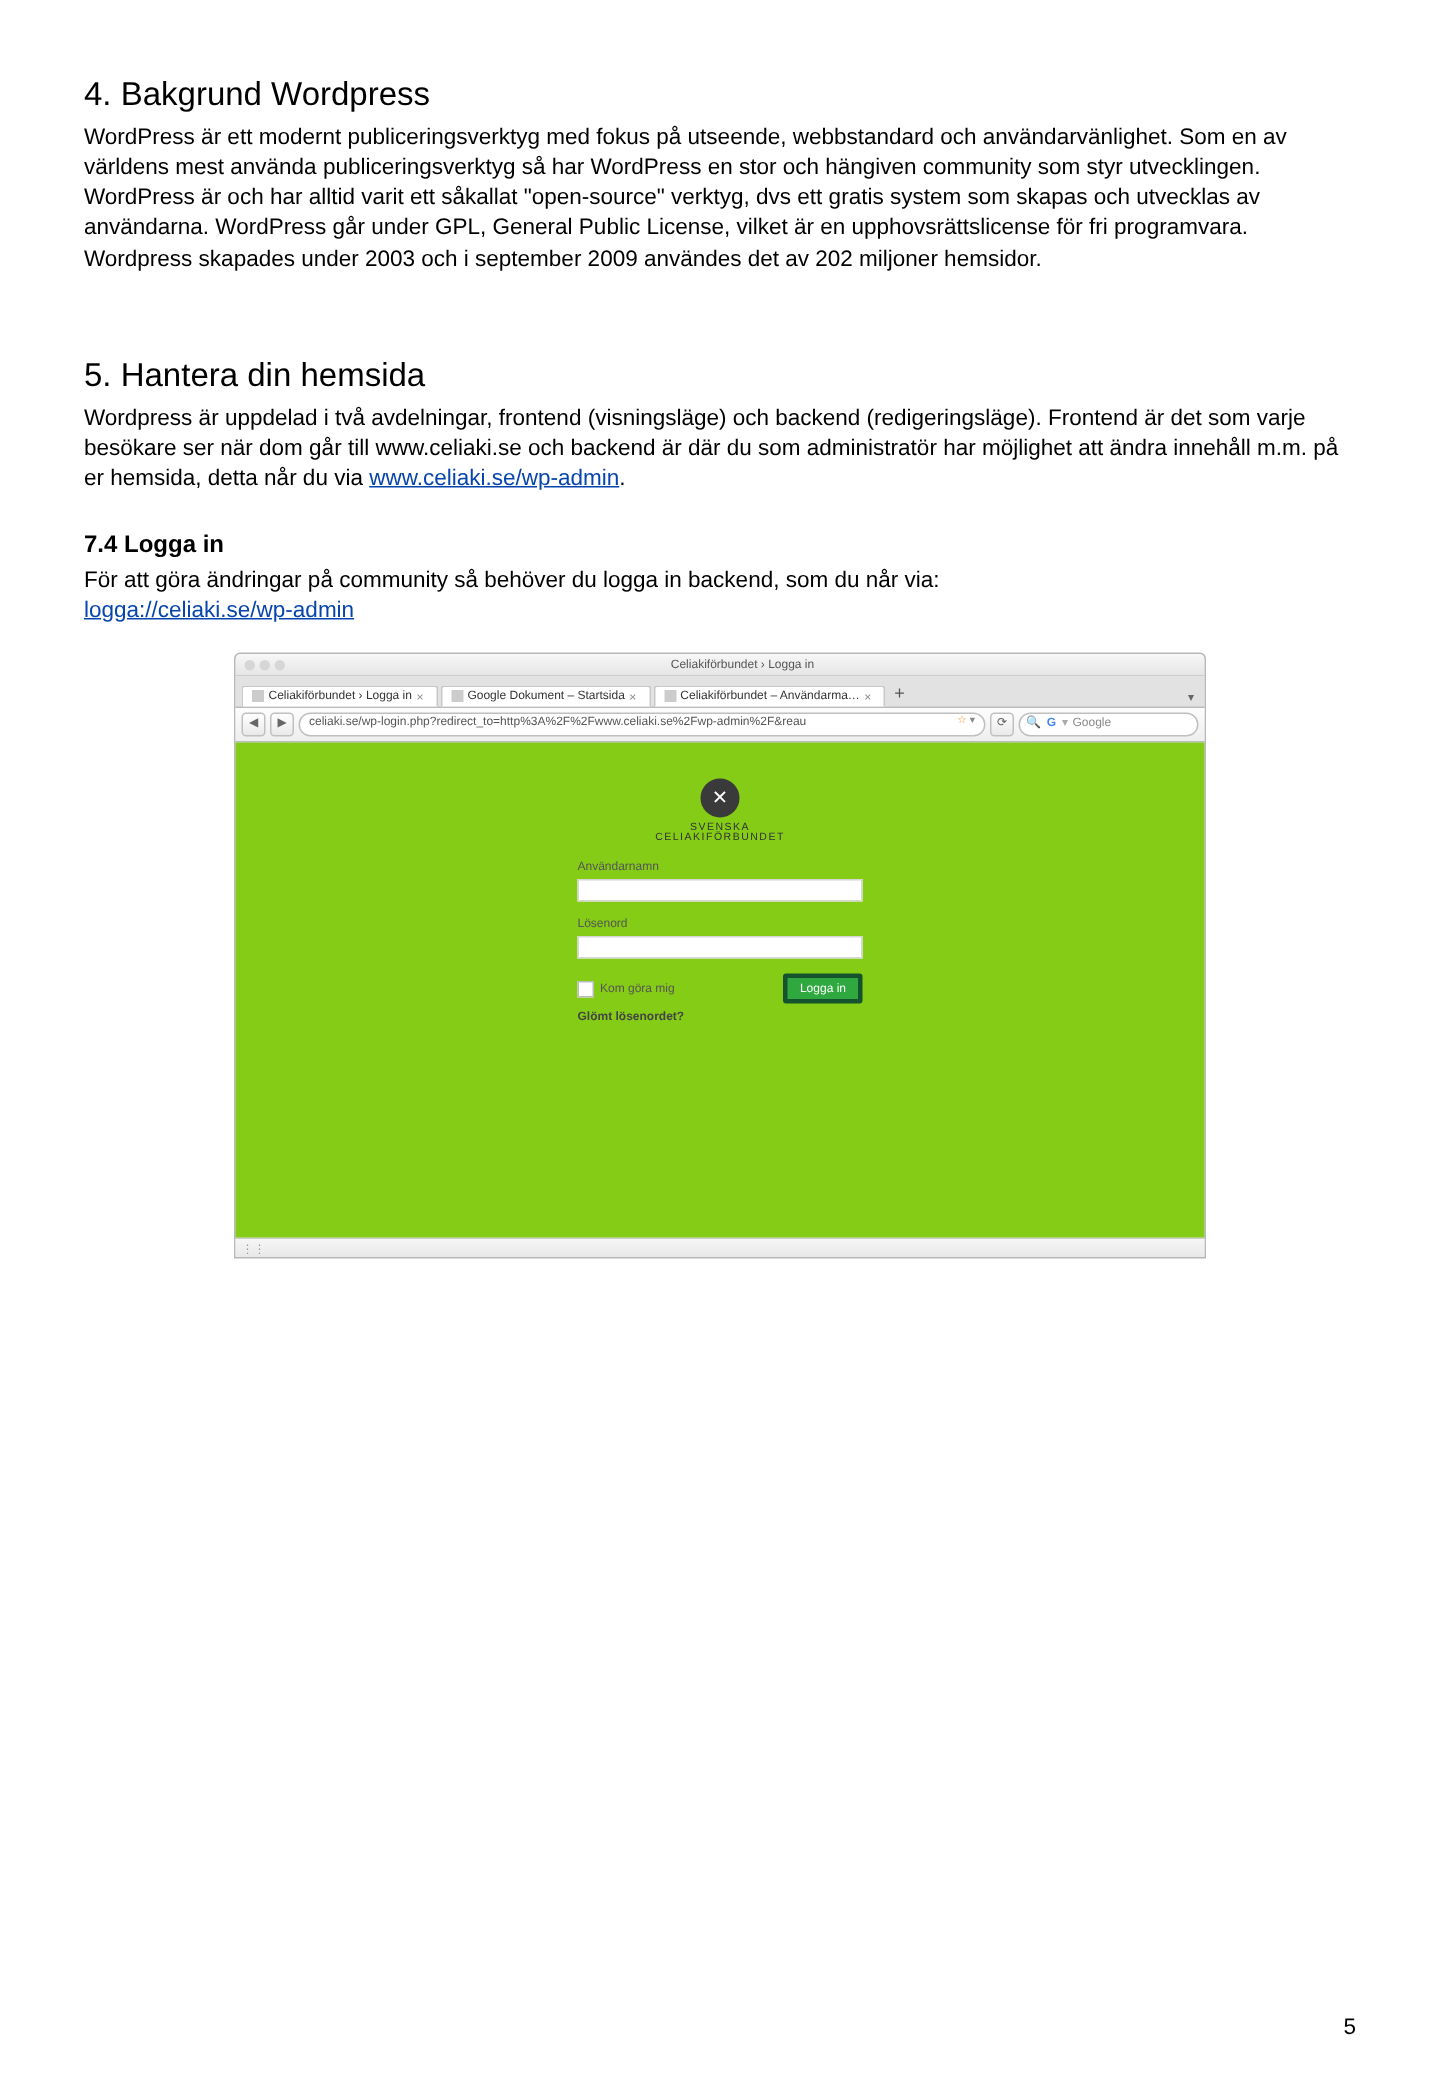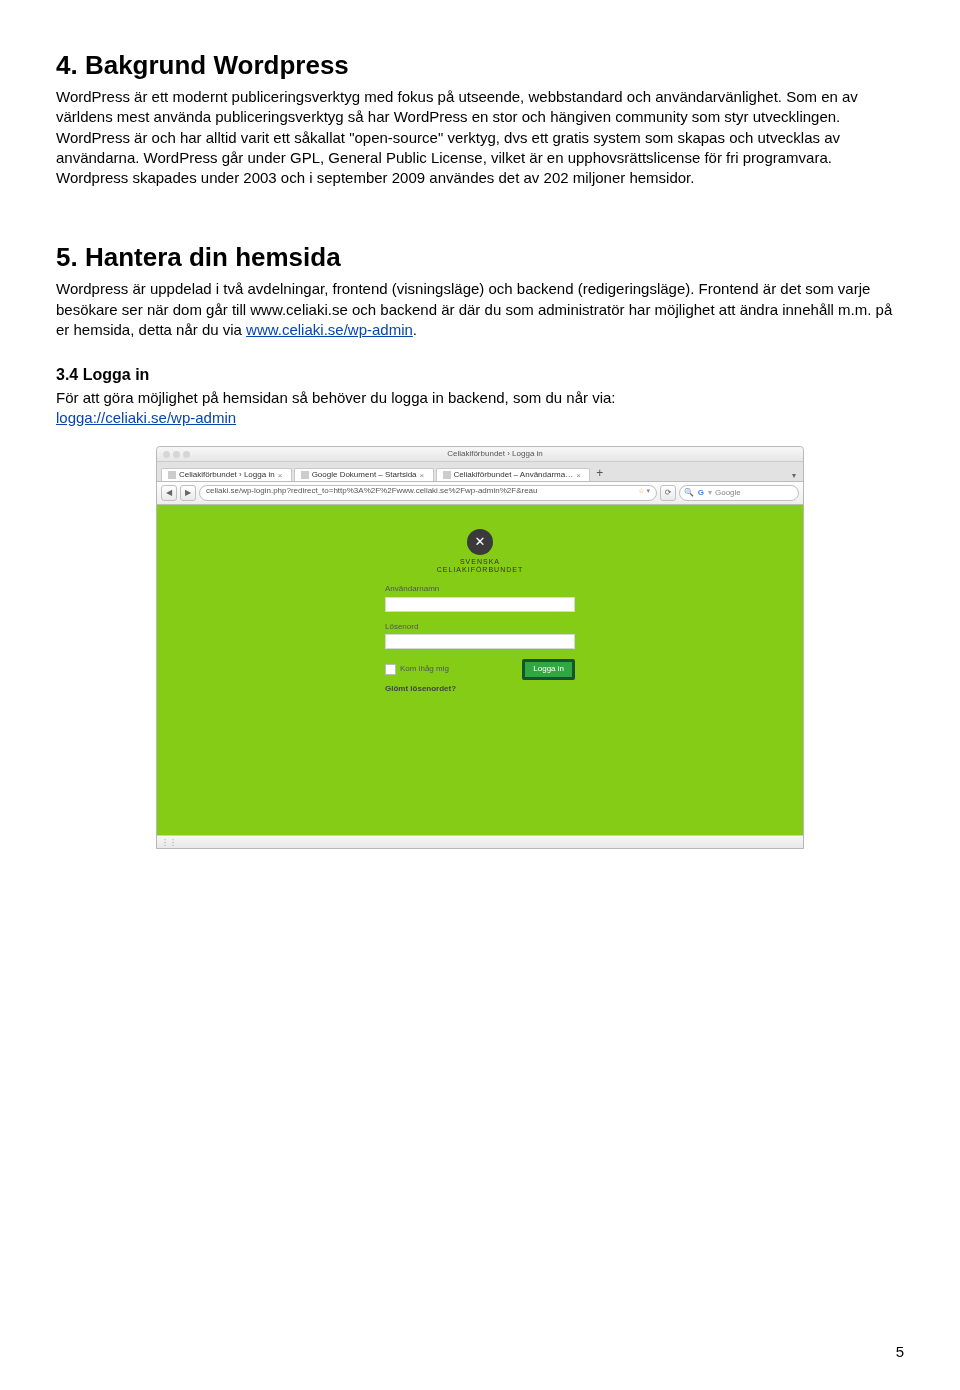--- a/index.html
+++ b/index.html
@@ -7,22 +7,22 @@
     font-size: 15px;
     color: #000;
     margin: 0;
     padding: 48px 56px 40px 56px;
     width: 960px;
     box-sizing: border-box;
     background: #fff;
     line-height: 1.35;
   }
   h2.section {
-    font-size: 26px;
-    font-weight: bold;
+    font-size: 22px;
+    font-weight: normal;
     margin: 0 0 4px 0;
   }
   p.body {
     margin: 0 0 24px 0;
   }
   h3.subsection {
     font-size: 16px;
     font-weight: bold;
     margin: 24px 0 2px 0;
   }
@@ -279,22 +279,22 @@
 
 <div class="gap"></div>
 
 
 <h2 class="section">5. Hantera din hemsida</h2>
 <p class="body">
   <span>Wordpress är uppdelad i två avdelningar, frontend (visningsläge) och backend (redigeringsläge). Frontend är det som varje besökare ser när dom går till www.celiaki.se och backend är där du som administratör har möjlighet att ändra innehåll m.m. på er hemsida, detta når du via </span><a class="link">www.celiaki.se/wp-admin</a><span>.</span>
 </p>
 
 
-<h3 class="subsection">3.4 Logga in</h3>
-<div>För att göra möjlighet på hemsidan så behöver du logga in backend, som du når via:</div>
+<h3 class="subsection">7.4 Logga in</h3>
+<div>För att göra ändringar på community så behöver du logga in backend, som du når via:</div>
 <a class="link">logga://celiaki.se/wp-admin</a>
 
 
 <div class="screenshot">
   <div class="browser-window">
 
     <div class="win-titlebar">
       <span class="traffic-dot"></span>
       <span class="traffic-dot"></span>
       <span class="traffic-dot"></span>
@@ -344,21 +344,21 @@
           <div class="logo-circle"></div>
           <div class="logo-text">SVENSKA</div>
           <div class="logo-text">CELIAKIFÖRBUNDET</div>
         </div>
         <div class="form-label">Användarnamn</div>
         <div class="form-input"></div>
         <div class="form-label">Lösenord</div>
         <div class="form-input"></div>
         <div class="remember-row">
           <div class="checkbox"></div>
-          <span>Kom ihåg mig</span>
+          <span>Kom göra mig</span>
           <div class="login-btn">Logga in</div>
         </div>
         <div class="forgot">Glömt lösenordet?</div>
       </div>
     </div>
 
     <div class="status-bar">
       <span class="status-handle">⋮⋮</span>
     </div>
 

